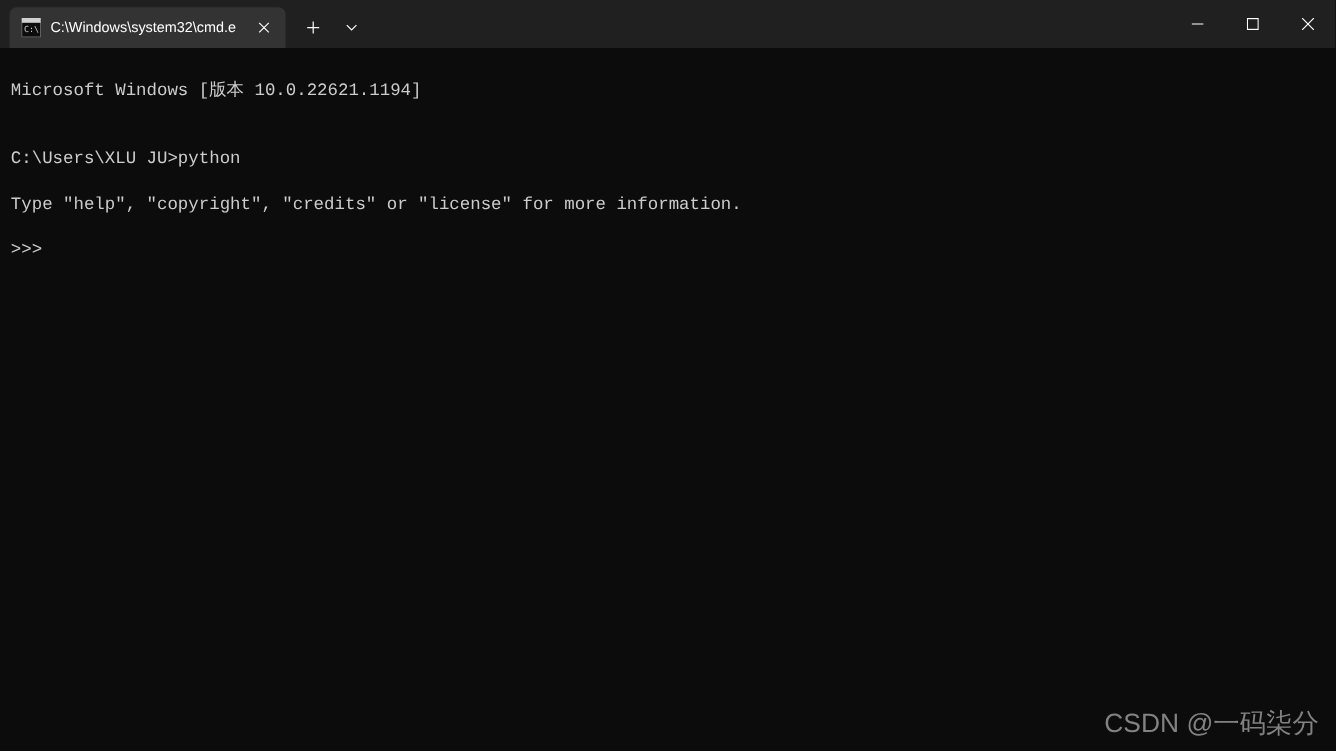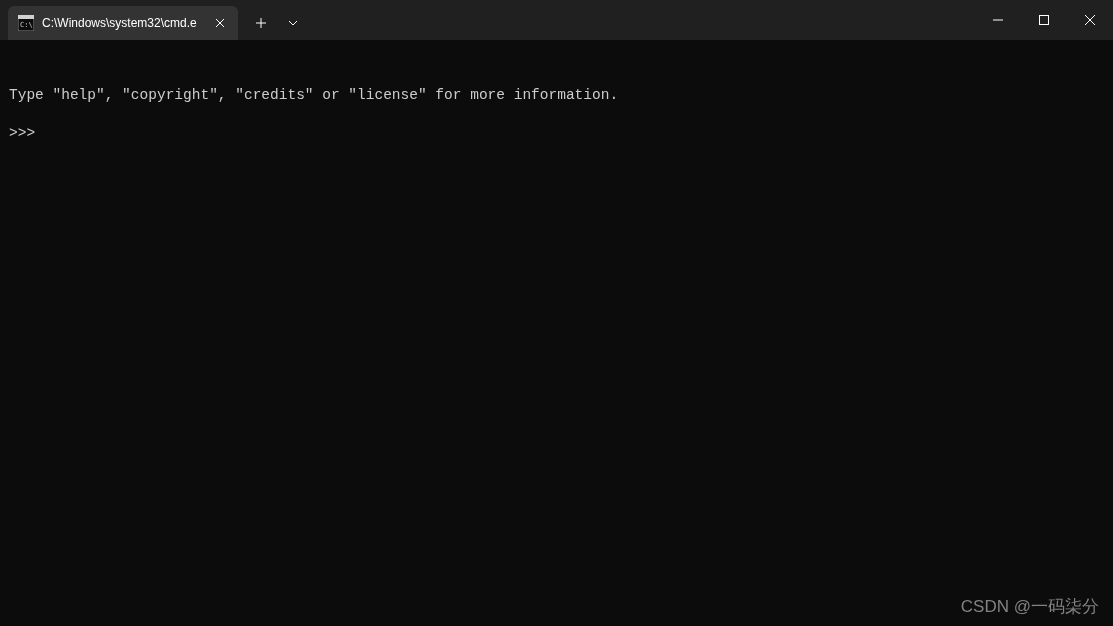--- a/index.html
+++ b/index.html
@@ -104,21 +104,21 @@
       white-space: pre;
     }
     .terminal-line {
       display: block;
     }
     .watermark {
       position: absolute;
       bottom: 8px;
       right: 14px;
       color: #828282;
-      font-size: 17px;
+      font-size: 22px;
       font-family: "Microsoft YaHei", sans-serif;
     }
   </style>
 </head>
 <body>
 
 <div class="titlebar">
   <div class="tabs-area">
     <div class="tab">
       <span class="tab-icon">
@@ -162,18 +162,20 @@
     <div class="win-btn close-btn">
       <svg width="10" height="10" viewBox="0 0 10 10">
         <line x1="0" y1="0" x2="10" y2="10" stroke="#ffffff" stroke-width="1"></line>
         <line x1="10" y1="0" x2="0" y2="10" stroke="#ffffff" stroke-width="1"></line>
       </svg>
     </div>
   </div>
 </div>
 
 <div class="terminal-content">
+<span class="terminal-line">Microsoft Windows [版本 10.0.22621.1194]</span>
 <span class="terminal-line"></span>
+<span class="terminal-line">C:\Users\XLU JU&gt;python</span>
 <span class="terminal-line">Type "help", "copyright", "credits" or "license" for more information.</span>
 <span class="terminal-line">&gt;&gt;&gt; </span>
 </div>
 
 <div class="watermark">CSDN @一码柒分</div>
 
 </body></html>

